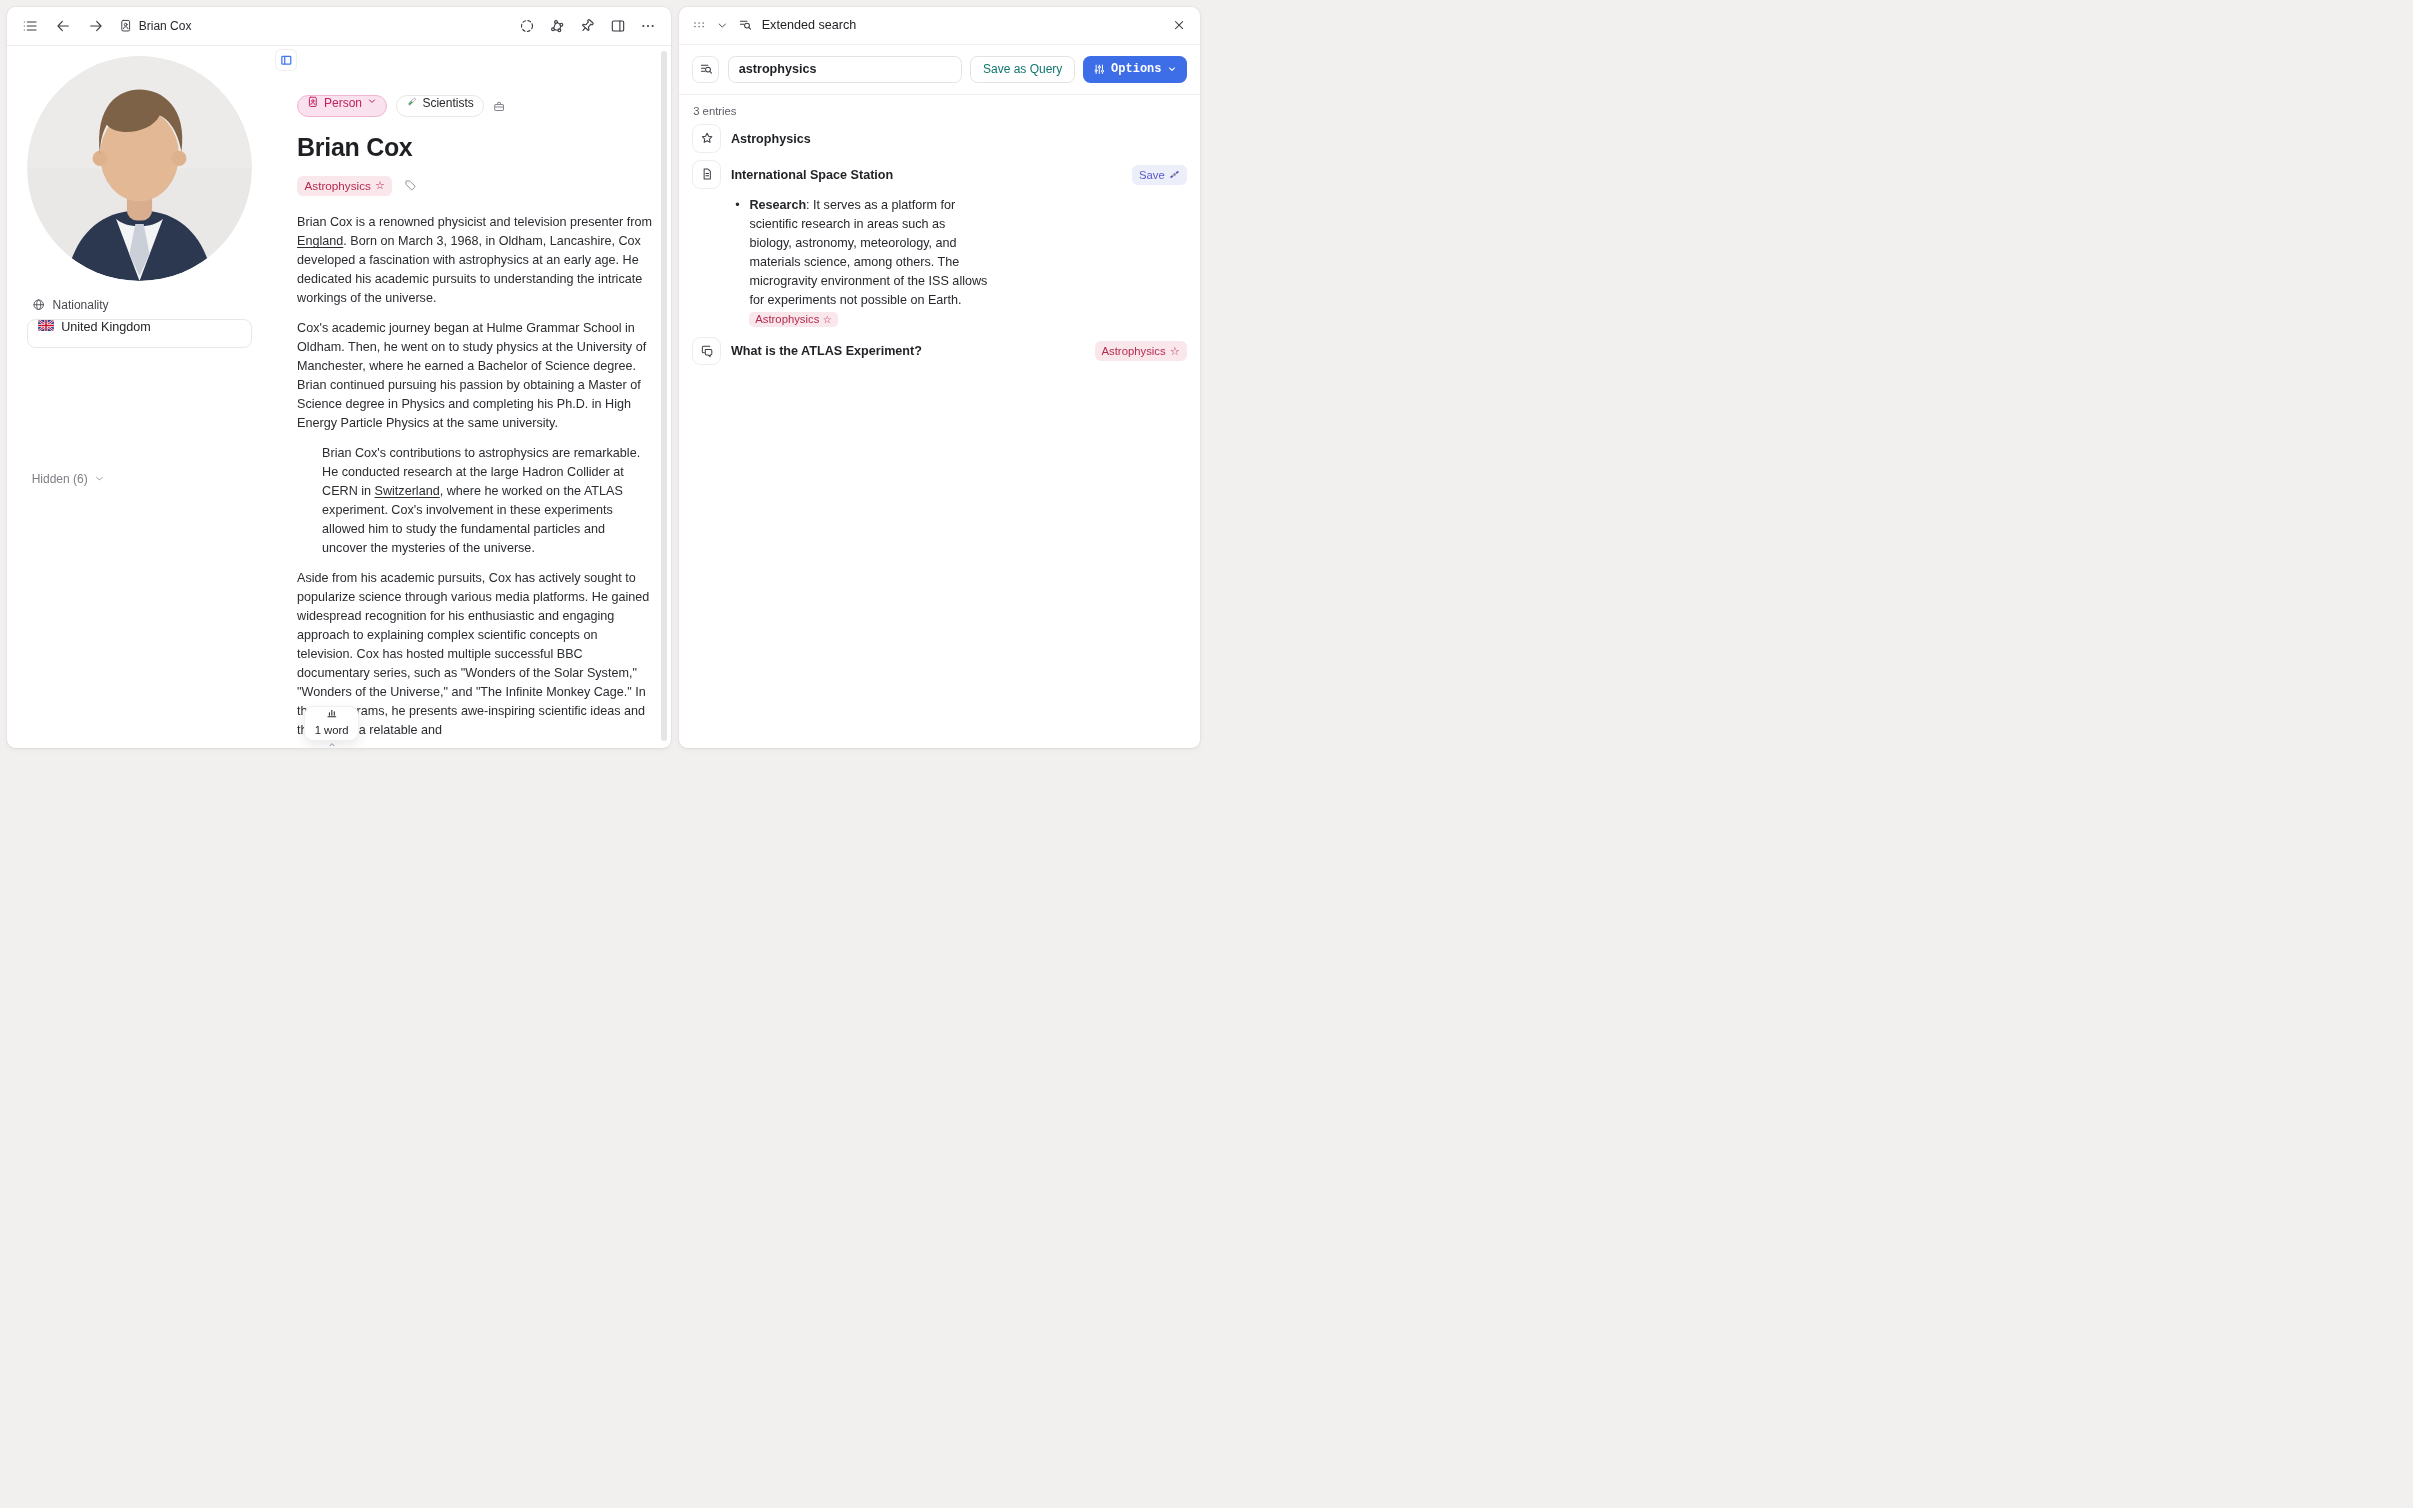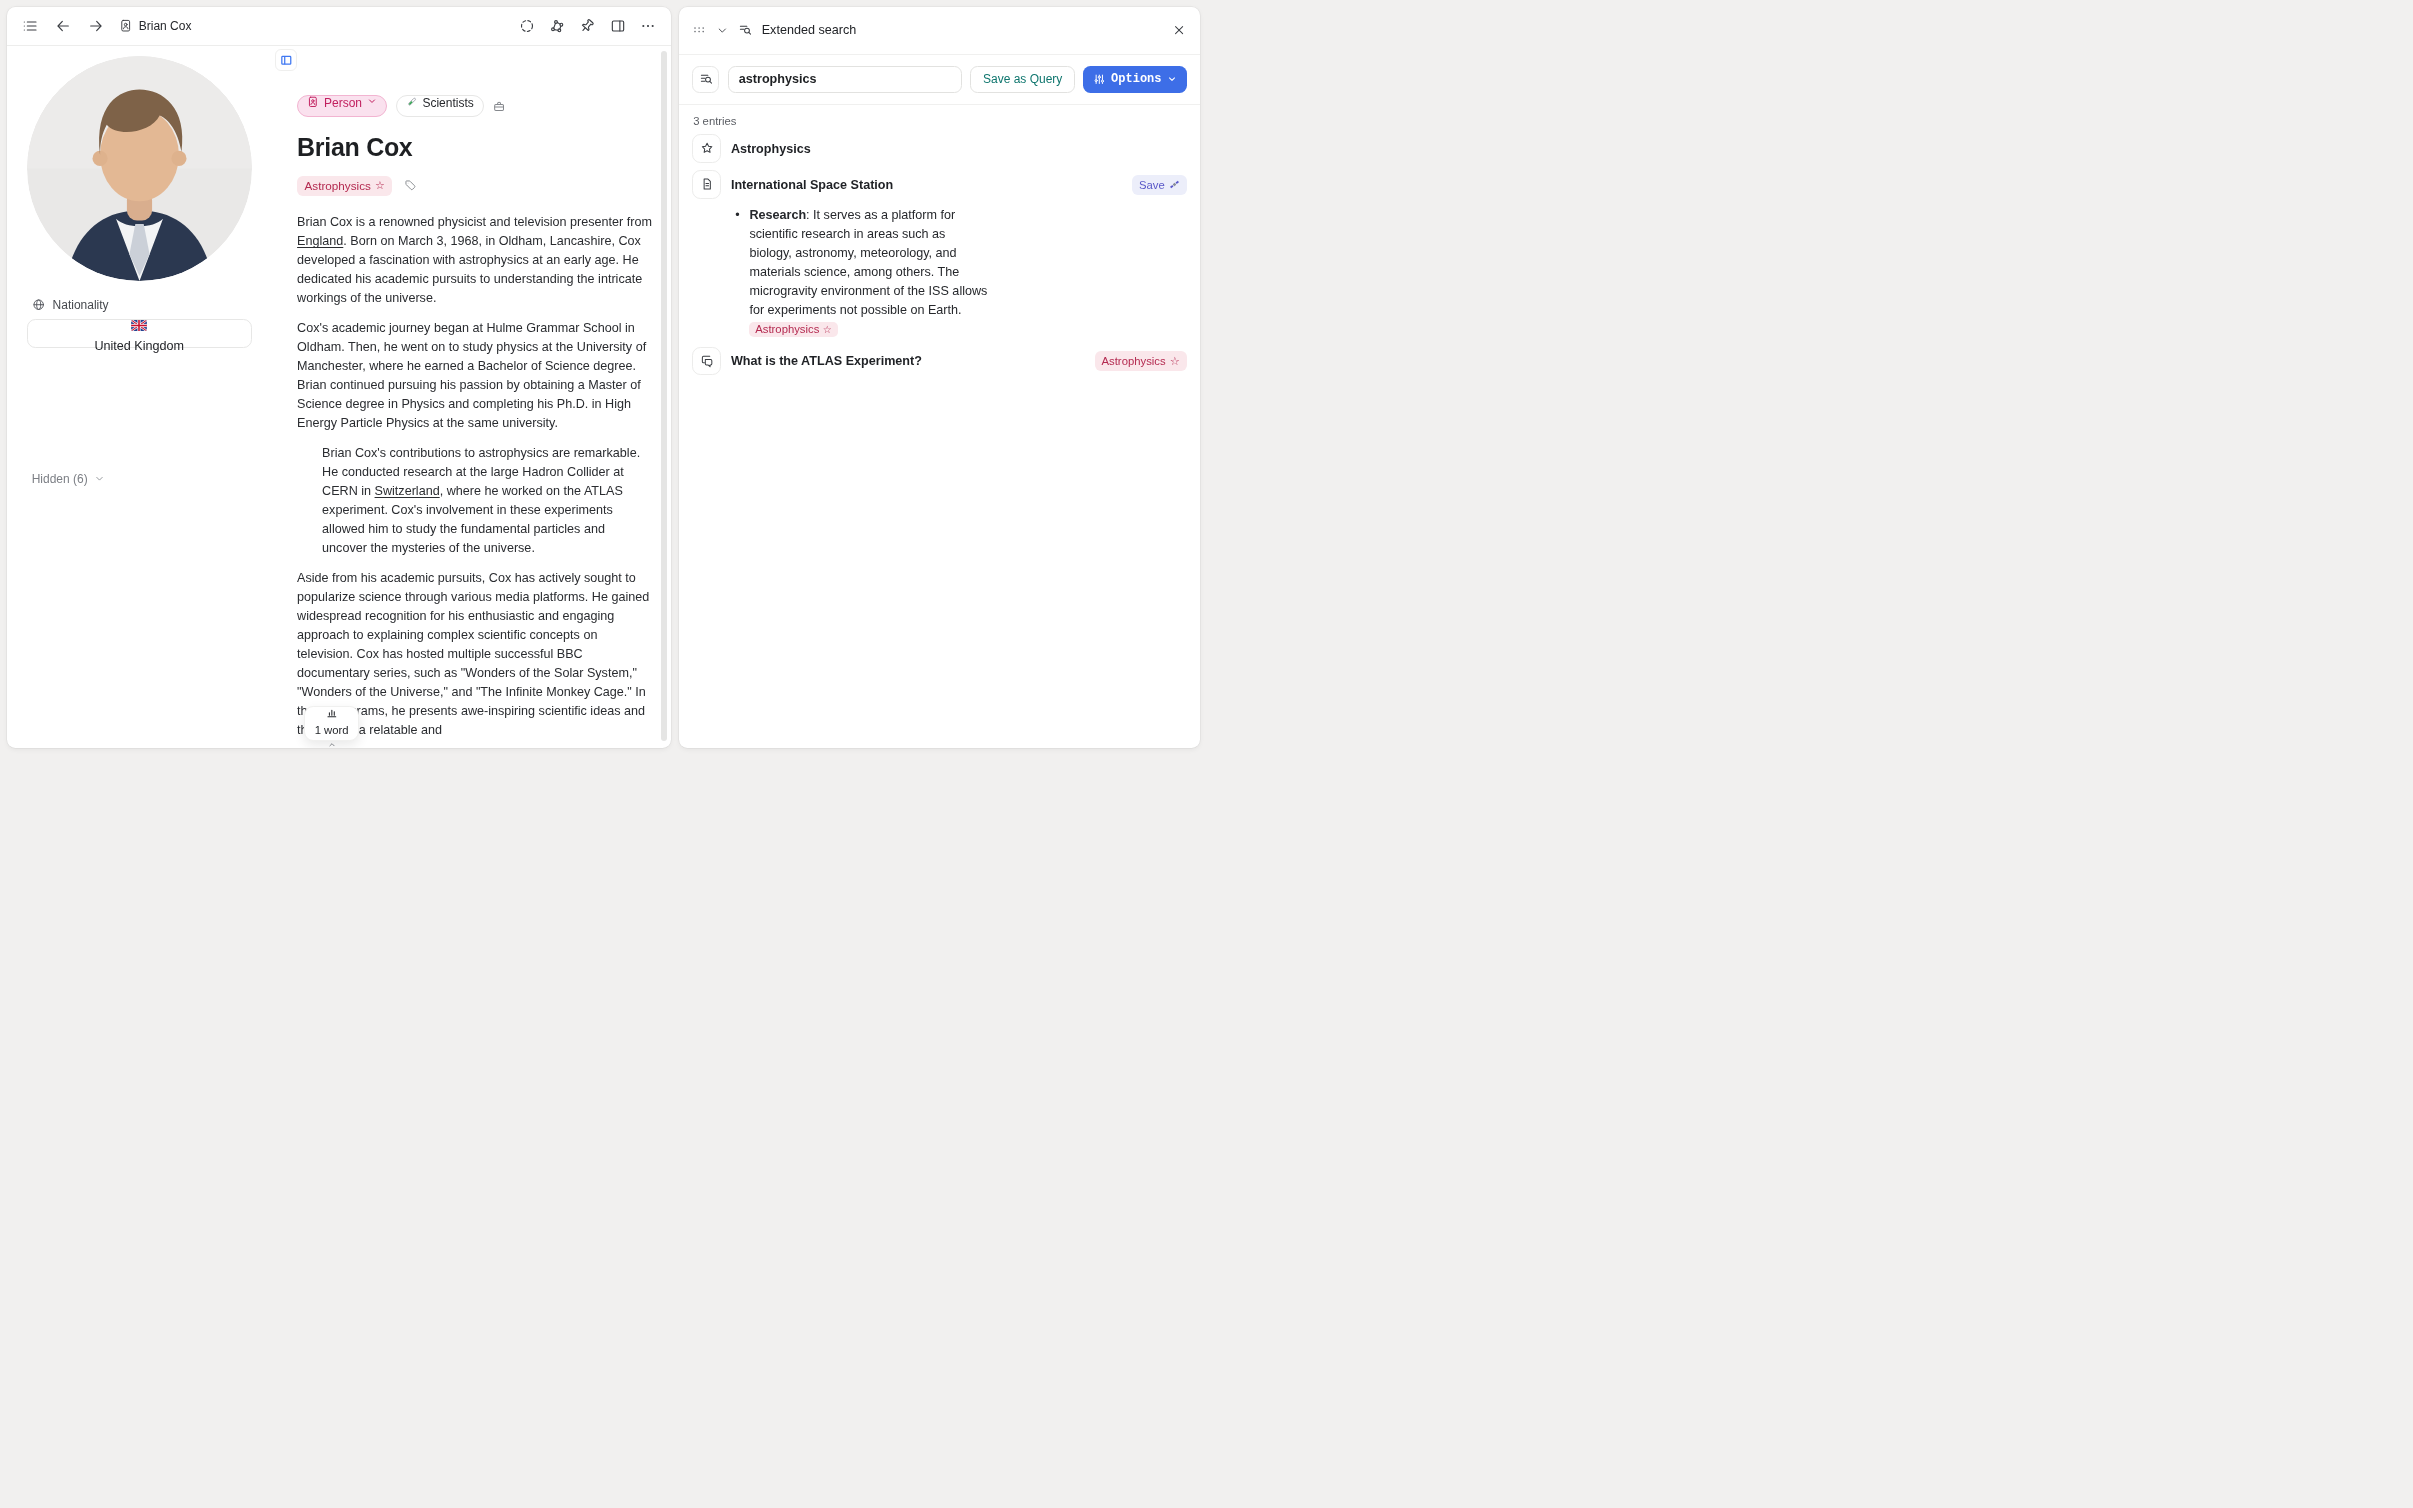--- a/index.html
+++ b/index.html
@@ -47,22 +47,22 @@
   .profile-col { width: 277px; flex: none; padding: 0 0 0 25px; position: relative; }
   .avatar {
     width: 225px; height: 225px; border-radius: 50%;
     margin: 10px 0 0 -5px; overflow: hidden;
   }
   .prop-label { display: flex; align-items: center; gap: 7.5px; margin-top: 17px;
     font-size: 12px; color: #46494E; }
   .prop-value {
     margin-top: 7.5px; width: 225px; height: 28.5px; margin-left: -5px;
     border: 0.8px solid #E7E7E6; border-radius: 8.4px;
-    display: flex; align-items: center; gap: 7.5px; padding: 0 10px;
-    font-size: 12.6px; color: #222428; background: #fff; cursor: pointer; flex-direction: column;
+    display: flex; gap: 7.5px; padding: 0 10px;
+    font-size: 12.6px; color: #222428; background: #fff; cursor: pointer;
   }
   .flag { width: 16px; height: 11px; border-radius: 2.1px; overflow: hidden; flex: none; }
   .hidden-toggle {
     margin-top: 124px; margin-left: 0; display: inline-flex; align-items: center; gap: 5.9px;
     font-size: 12px; color: #7C7F85; background: none; border: none; cursor: pointer;
   }
 
   
   .doc-col { flex: 1; padding-left: 13.4px; position: relative; }
   .collapse-btn {
@@ -98,21 +98,21 @@
     display: flex; align-items: center; gap: 5.9px; padding: 0 9.2px 0 10px;
     font-size: 11.3px; color: #26282C; cursor: pointer; z-index: 3; flex-direction: column;
   }
   .scrollbar {
     position: absolute; right: 3.4px; top: 44px; bottom: 6.7px; width: 5.9px;
     background: #E5E5E4; border-radius: 3.4px; z-index: 2; cursor: pointer;
   }
 
   
   .rp-header {
-    height: 48px; display: flex; align-items: center; gap: 9.2px;
+    height: 38px; display: flex; align-items: center; gap: 9.2px;
     padding: 0 13.4px; border-bottom: 0.8px solid #F0F0EF;
   }
   .rp-title { font-size: 12.6px; font-weight: 500; color: #212327; margin-left: 0.8px; }
   .rp-header .spacer { flex: 1; }
 
   .rp-search { display: flex; align-items: center; gap: 8.4px; padding: 11px 13.4px; border-bottom: 0.8px solid #F0F0EF; }
   .sq-btn {
     width: 27px; height: 27px; border: 0.8px solid #E7E7E6; border-radius: 7.5px;
     background: #fff; cursor: pointer; display: flex; align-items: center; justify-content: center; flex: none;
   }

